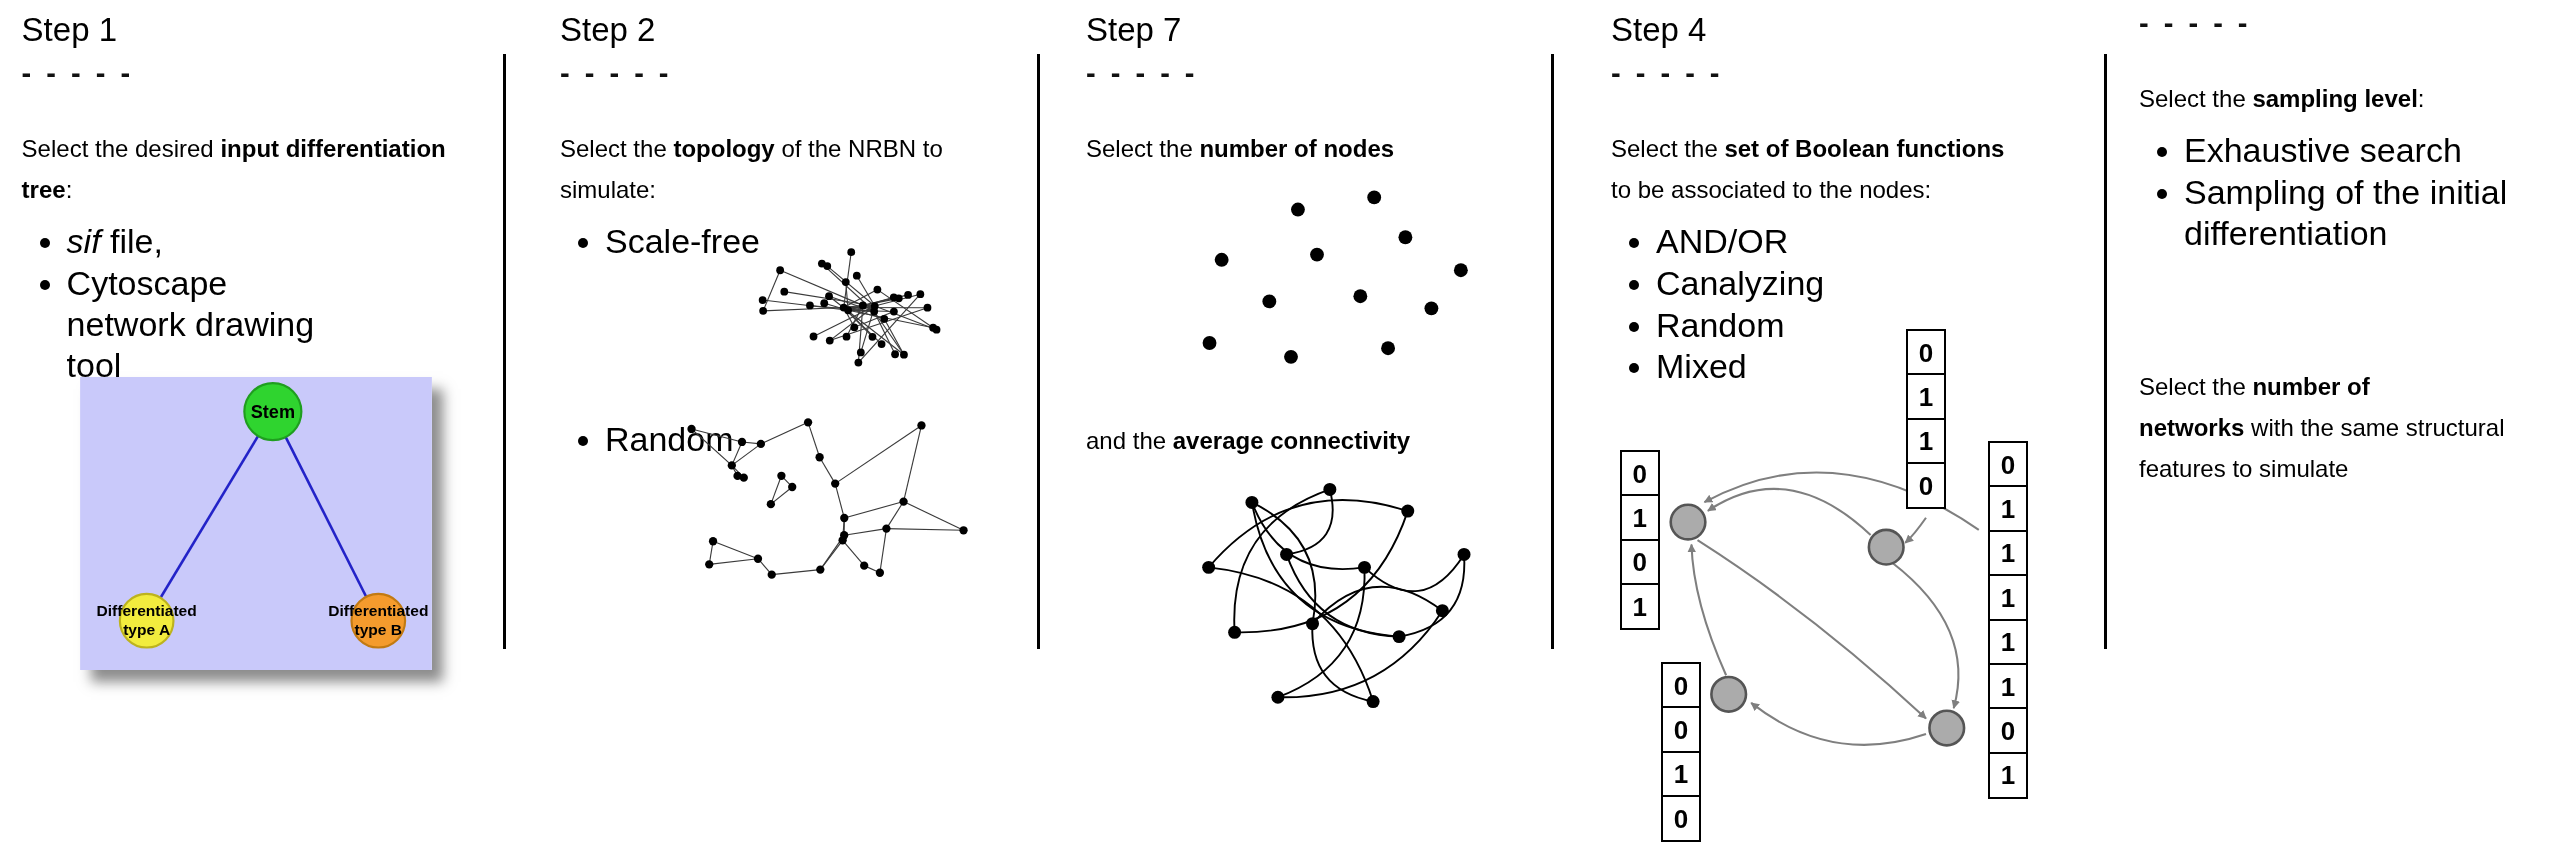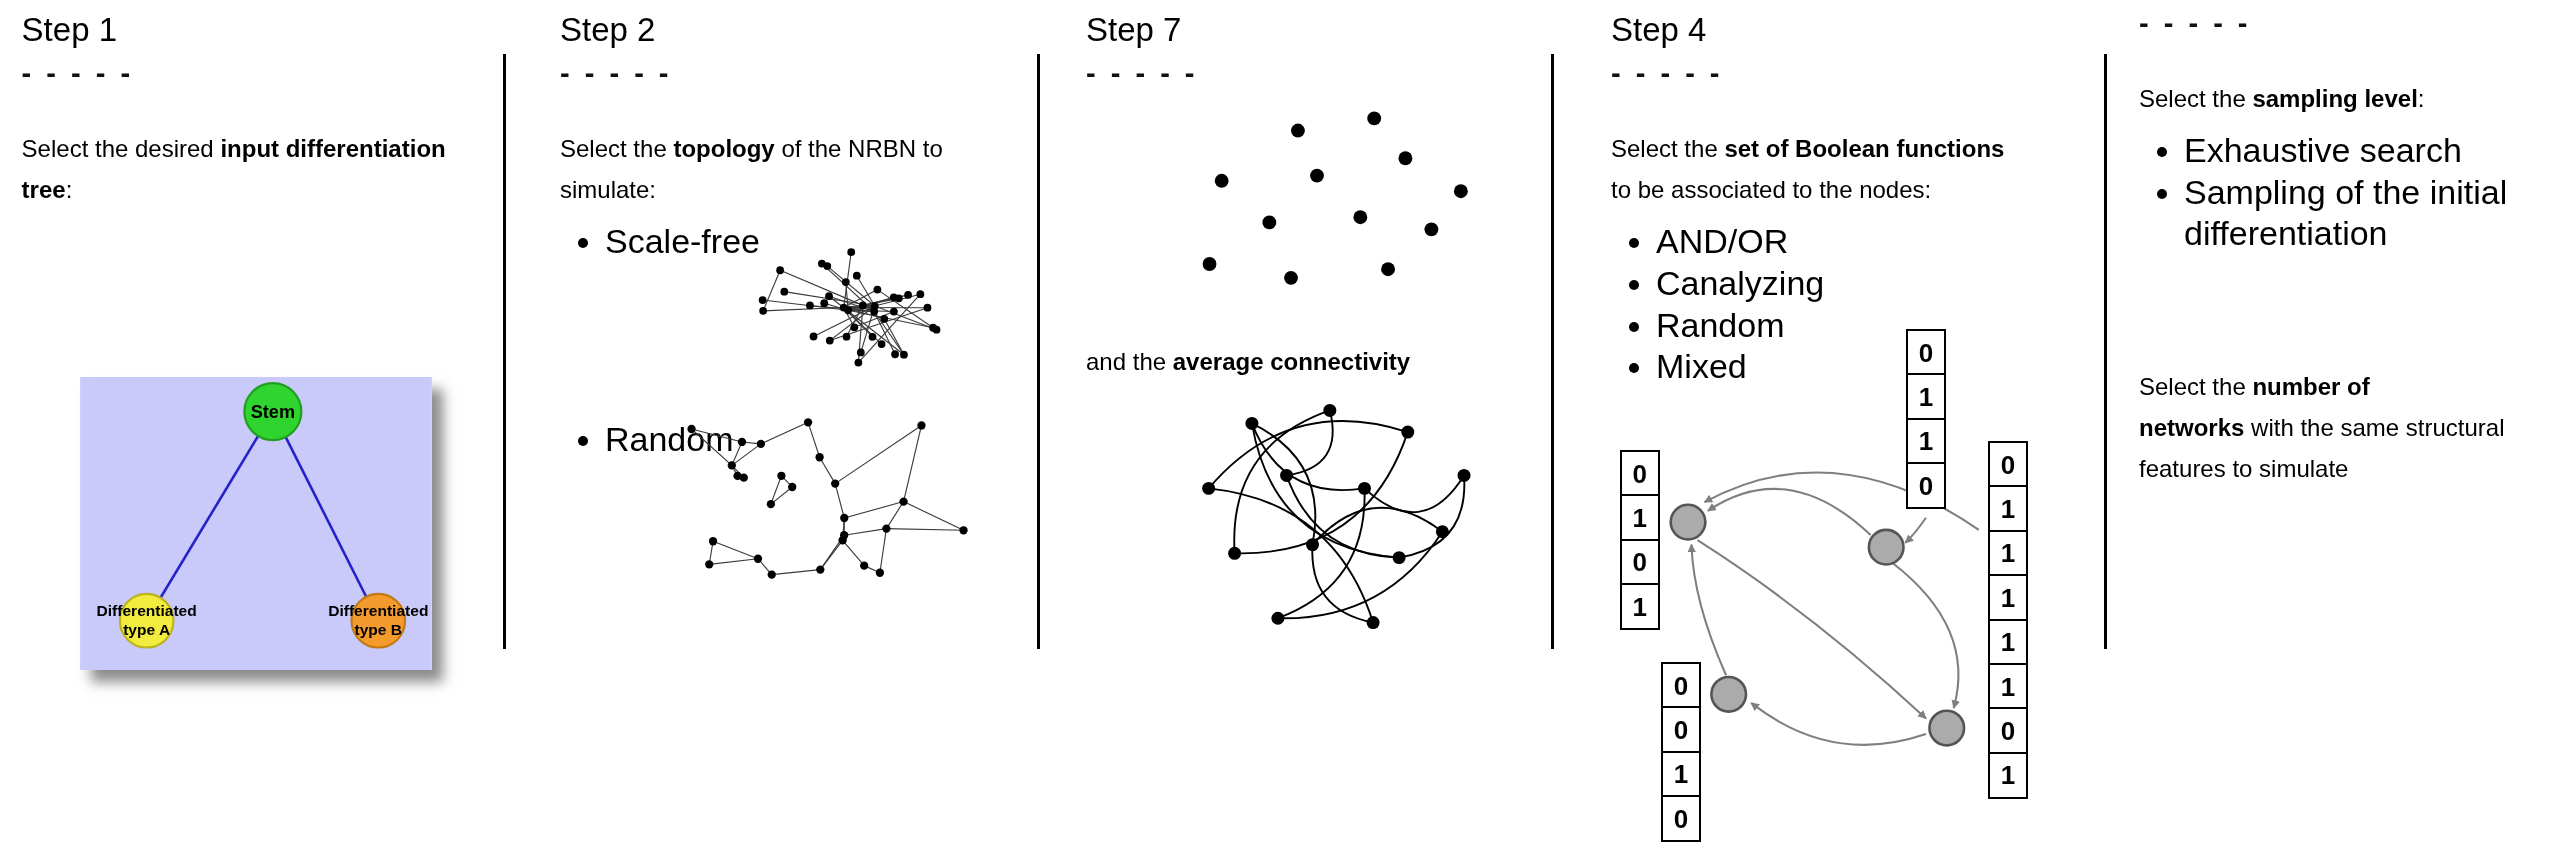--- a/index.html
+++ b/index.html
@@ -33,20 +33,24 @@
 
   <div class="divider" style="left:503px"></div>
   <div class="divider" style="left:1037px"></div>
   <div class="divider" style="left:1551px"></div>
   <div class="divider" style="left:2104px"></div>
 
   <section class="col" style="left:0;width:503px;padding-left:21.6px">
     <h2 class="step-title">Step 1</h2>
     <div class="dashes">- - - - -</div>
     <p class="para" style="max-width:437px"><span>Select the desired </span><b>input differentiation tree</b><span>:</span></p>
+    <ul style="width:329px">
+      <li><i>sif</i><span> file,</span></li>
+      <li>Cytoscape network drawing tool</li>
+    </ul>
     <svg class="abs tree-svg" style="left:80px;top:377px" width="352" height="293" viewBox="0 0 407 339">
       <rect x="0" y="0" width="407" height="339" fill="#c9c9fa"></rect>
       <line x1="223" y1="40" x2="77" y2="282" stroke-width="3" stroke="#2323c8"></line>
       <line x1="223" y1="40" x2="345" y2="282" stroke-width="3" stroke="#2323c8"></line>
       <circle cx="223" cy="40" r="33" stroke="#1f9e1f" stroke-width="2.5" fill="#2fd42f"></circle>
       <text x="223" y="48" text-anchor="middle" font-size="21" font-weight="bold">Stem</text>
       <circle cx="77" cy="282" r="31" stroke="#bdb31d" stroke-width="2.5" fill="#f2ec3e"></circle>
       <circle cx="345" cy="282" r="31" stroke="#c27a12" stroke-width="2.5" fill="#f49b2d"></circle>
       <text x="77" y="276" text-anchor="middle" font-size="18" font-weight="bold">Differentiated</text>
       <text x="77" y="298" text-anchor="middle" font-size="18" font-weight="bold">type A</text>
@@ -214,20 +218,21 @@
         <circle cx="136.28399349050596" cy="92.51568947732449" r="4.8" fill="#000"></circle>
         <circle cx="168.78401679499075" cy="188.104695411399" r="4.8" fill="#000"></circle>
         <circle cx="245.26963401585817" cy="140.646734027192" r="4.8" fill="#000"></circle>
         <circle cx="123.79122329456732" cy="79.56555228680372" r="4.8" fill="#000"></circle>
       </svg>
   </section>
 
   <section class="col" style="left:1039px;width:512px;padding-left:47px">
     <h2 class="step-title">Step 7</h2>
     <div class="dashes">- - - - -</div>
+    <p class="para"><span>Select the </span><b>number of nodes</b><span></span></p>
     <svg style="display:block;margin:17.3px 0 0 101px" width="286" height="195" viewBox="0 0 330 225">
         <circle cx="128" cy="26" r="8" fill="#000"></circle>
         <circle cx="216" cy="12" r="8" fill="#000"></circle>
         <circle cx="40" cy="84" r="8" fill="#000"></circle>
         <circle cx="150" cy="78" r="8" fill="#000"></circle>
         <circle cx="252" cy="58" r="8" fill="#000"></circle>
         <circle cx="316" cy="96" r="8" fill="#000"></circle>
         <circle cx="95" cy="132" r="8" fill="#000"></circle>
         <circle cx="200" cy="126" r="8" fill="#000"></circle>
         <circle cx="282" cy="140" r="8" fill="#000"></circle>

